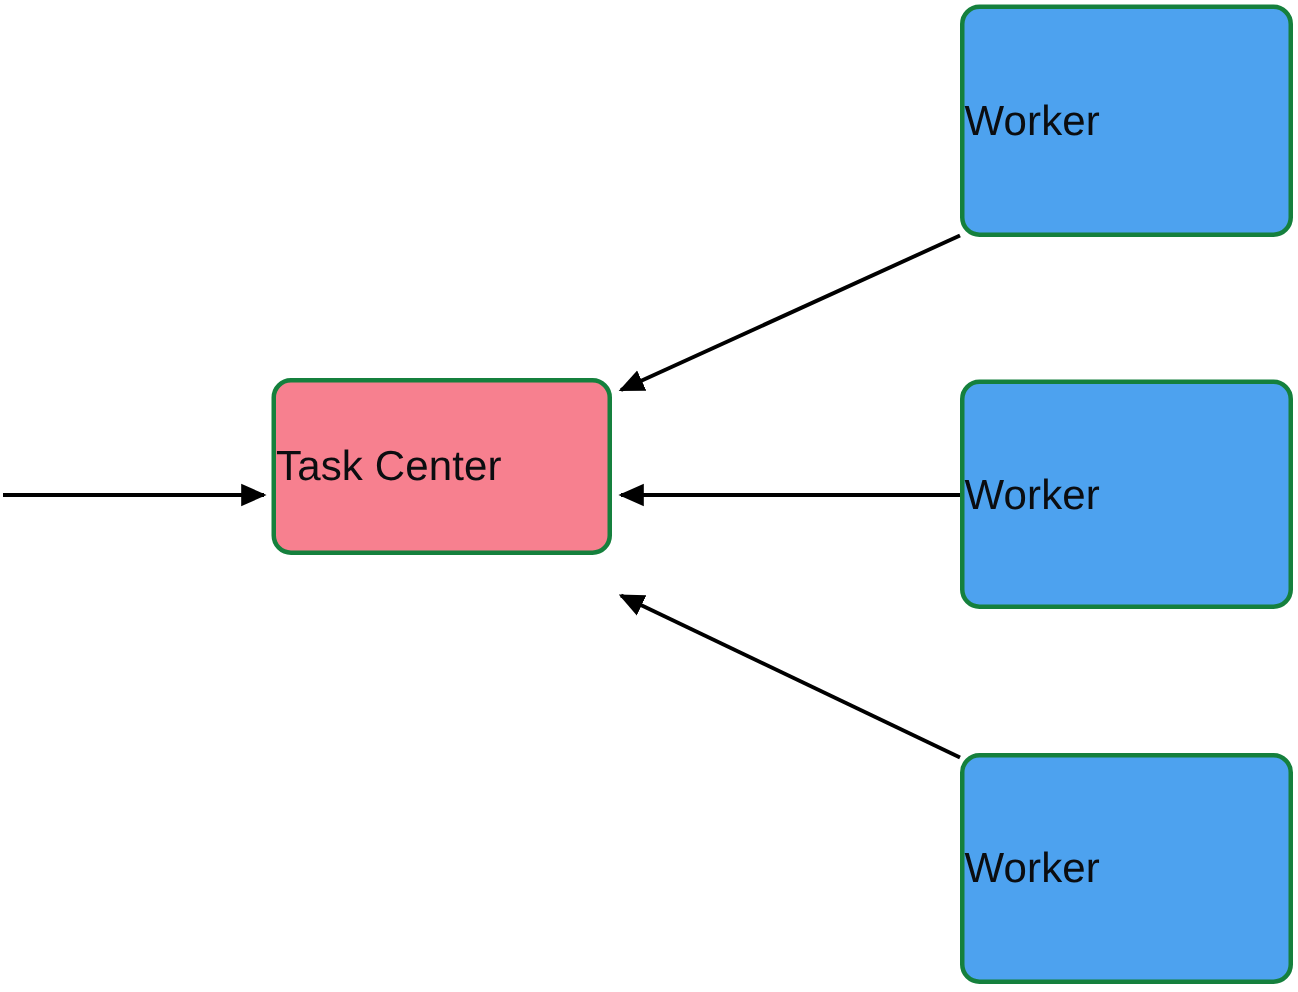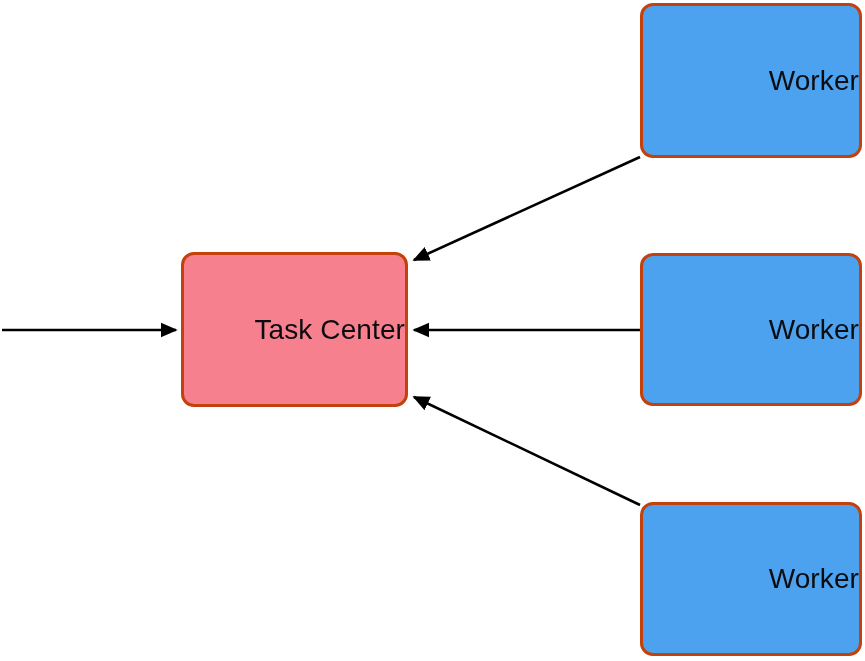--- a/index.html
+++ b/index.html
@@ -20,42 +20,41 @@
   #edge-layer {
     position: absolute;
     left: 0;
     top: 0;
     width: 865px;
     height: 661px;
   }
   .node {
     position: absolute;
     box-sizing: border-box;
-    border: 3px solid #c2410c;
+    border: 3px solid #15803d;
     border-radius: 13px;
     display: flex;
     align-items: center;
-    justify-content: flex-end;
+    justify-content: flex-start;
     z-index: 2;
   }
   .node-label {
     font-family: "Liberation Sans", sans-serif;
     font-size: 28px;
     line-height: 1;
     color: #0b0d10;
     letter-spacing: 0.1px;
     white-space: nowrap;
     user-select: none;
   }
   #node-task-center {
     left: 181px;
     top: 252px;
     width: 227px;
-    height: 155px;
-    padding-left: 22px;
+    height: 118px;
   }
   #node-worker-1 {
     left: 640px;
     top: 3px;
     width: 222px;
     height: 155px;
   }
   #node-worker-2 {
     left: 640px;
     top: 253px;

